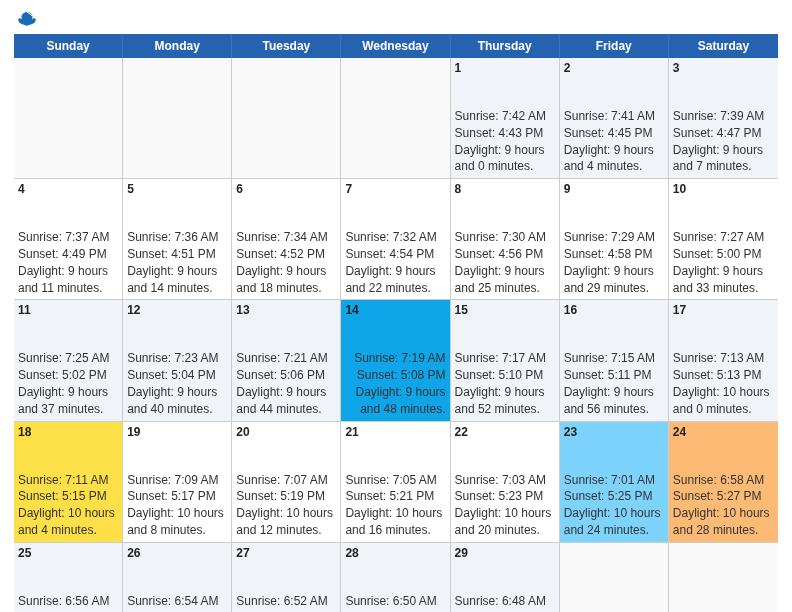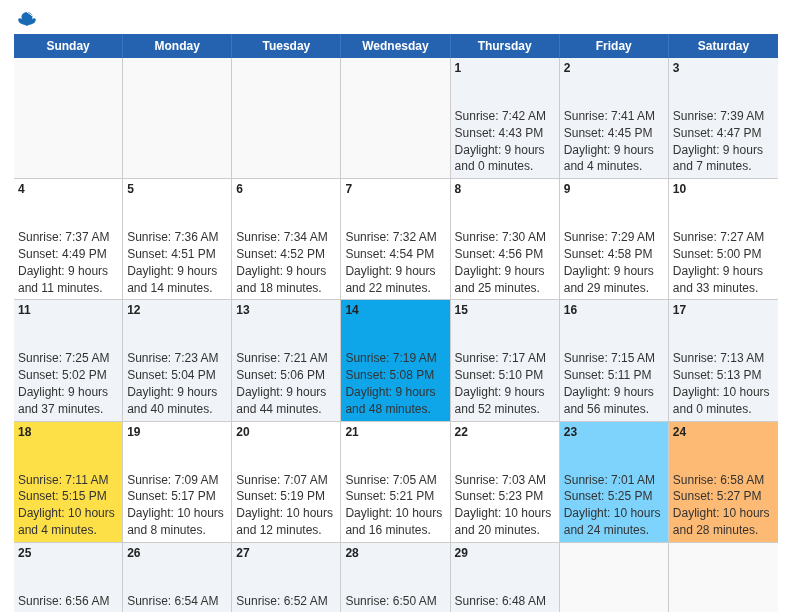--- a/index.html
+++ b/index.html
@@ -228,21 +228,21 @@
           </div>
           <div class="cal-cell shaded" style="background: rgb(240, 244, 248);">
             <span class="day-num">13</span>
             <div class="cell-info" style="white-space: pre-line;">Sunrise: 7:21 AM
 Sunset: 5:06 PM
 Daylight: 9 hours
 and 44 minutes.</div>
           </div>
           <div class="cal-cell shaded" style="background: #0ea5e9;">
             <span class="day-num">14</span>
-            <div class="cell-info" style="white-space: pre-line;">Sunrise: 7:19 AM
+            <div class="cell-info" style="white-space: pre-line; text-align: right;">Sunrise: 7:19 AM
 Sunset: 5:08 PM
 Daylight: 9 hours
 and 48 minutes.</div>
           </div>
           <div class="cal-cell shaded" style="background: rgb(240, 244, 248);">
             <span class="day-num">15</span>
             <div class="cell-info" style="white-space: pre-line;">Sunrise: 7:17 AM
 Sunset: 5:10 PM
 Daylight: 9 hours
 and 52 minutes.</div>

